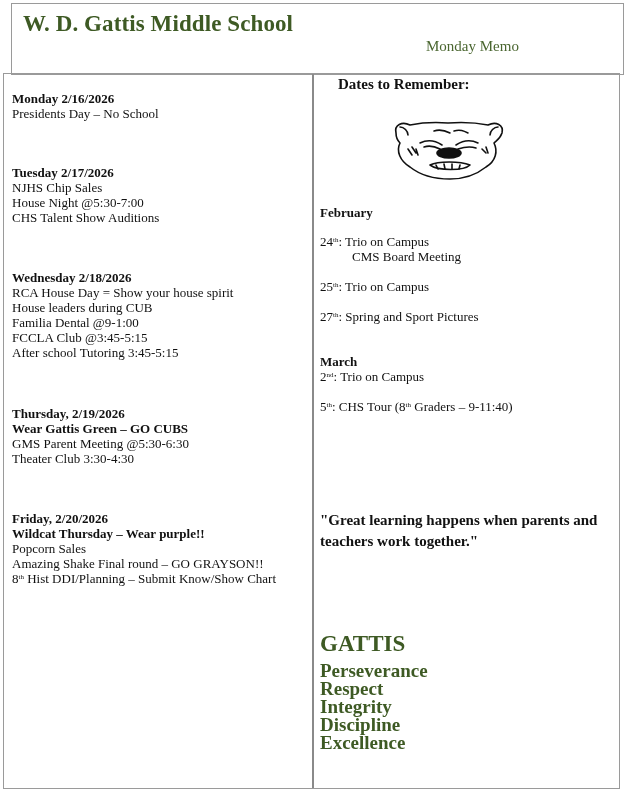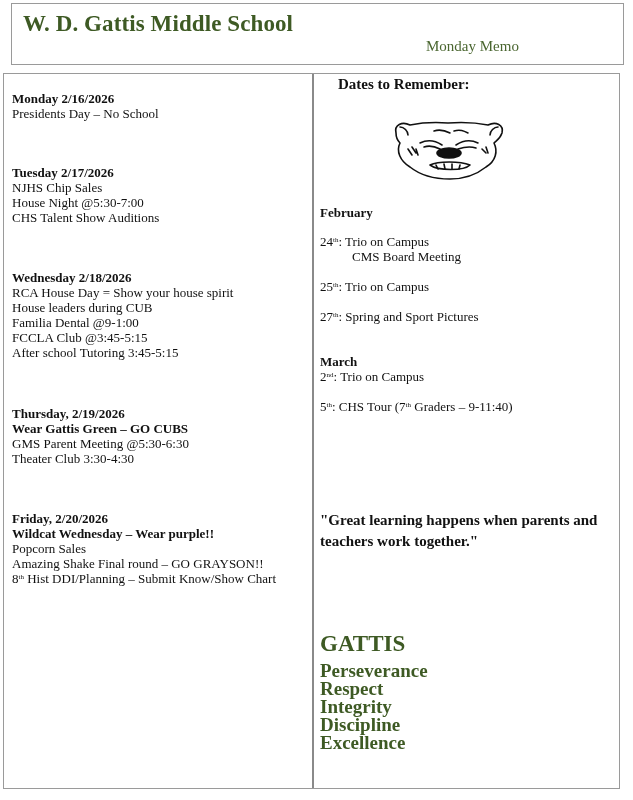--- a/index.html
+++ b/index.html
@@ -1,18 +1,18 @@
 <!DOCTYPE html>
 <html><head>
 <meta charset="utf-8">
 <style>
   html, body { margin:0; padding:0; background:#fff; }
   body { width:633px; height:800px; position:relative; overflow:hidden;
          font-family:"Liberation Serif","DejaVu Serif",serif; color:#111; }
-  .header { position:absolute; left:11px; top:3px; width:613px; height:62px;
+  .header { position:absolute; left:11px; top:3px; width:613px; height:72px;
             border:1.5px solid #9a9a9a; box-sizing:border-box; }
   .school-title { position:absolute; left:11px; top:7px; font-size:23px; font-weight:bold;
                   color:#3e5a24; letter-spacing:0.1px; }
   .memo-subtitle { position:absolute; left:414px; top:34px; font-size:15px; color:#4a6630; }
   .grid { position:absolute; left:3px; top:73px; width:617px; height:716px;
           border:1.5px solid #9a9a9a; box-sizing:border-box; }
   .divider { position:absolute; left:308px; top:0; width:1.5px; height:100%; background:#8a8a8a; }
   .col { position:absolute; top:0; font-size:13px; line-height:15px; }
   .col.left { left:8px; width:295px; }
   .col.right { left:316px; width:295px; }
@@ -64,21 +64,21 @@
 
     <div class="day" style="top:332px">
       <span class="line bold">Thursday, 2/19/2026</span>
       <span class="line bold">Wear Gattis Green – GO CUBS</span>
       <span class="line">GMS Parent Meeting @5:30-6:30</span>
       <span class="line">Theater Club 3:30-4:30</span>
     </div>
 
     <div class="day" style="top:437px">
       <span class="line bold">Friday, 2/20/2026</span>
-      <span class="line bold">Wildcat Wednesday – Wear purple!!</span>
+      <span class="line bold">Wildcat Thursday – Wear purple!!</span>
       <span class="line">Popcorn Sales</span>
       <span class="line">Amazing Shake Final round – GO GRAYSON!!</span>
       <span class="line"><span>8</span><sup>th</sup><span> Hist DDI/Planning – Submit Know/Show Chart</span></span>
     </div>
   </div>
 
   <div class="col right">
     <div class="dates-title">Dates to Remember:</div>
 
     <svg class="mascot" width="118" height="62" viewBox="0 0 118 62">
@@ -100,21 +100,21 @@
     </svg>
 
     <div class="month" style="top:131px">February</div>
     <div class="entry" style="top:160px"><span>24</span><sup>th</sup><span>:  Trio on Campus</span></div>
     <div class="entry indent" style="top:175px">CMS Board Meeting</div>
     <div class="entry" style="top:205px"><span>25</span><sup>th</sup><span>:  Trio on Campus</span></div>
     <div class="entry" style="top:235px"><span>27</span><sup>th</sup><span>:  Spring and Sport Pictures</span></div>
 
     <div class="month" style="top:280px">March</div>
     <div class="entry" style="top:295px"><span>2</span><sup>nd</sup><span>:  Trio on Campus</span></div>
-    <div class="entry" style="top:325px"><span>5</span><sup>th</sup><span>:   CHS Tour (7</span><sup>th</sup><span> Graders – 9-11:40)</span></div>
+    <div class="entry" style="top:325px"><span>5</span><sup>th</sup><span>:   CHS Tour (8</span><sup>th</sup><span> Graders – 9-11:40)</span></div>
 
     <div class="quote">"Great learning happens when parents and teachers work together."</div>
 
     <div class="values-title">GATTIS</div>
     <div class="values">
       <span class="line">Perseverance</span>
       <span class="line">Respect</span>
       <span class="line">Integrity</span>
       <span class="line">Discipline</span>
       <span class="line">Excellence</span>

